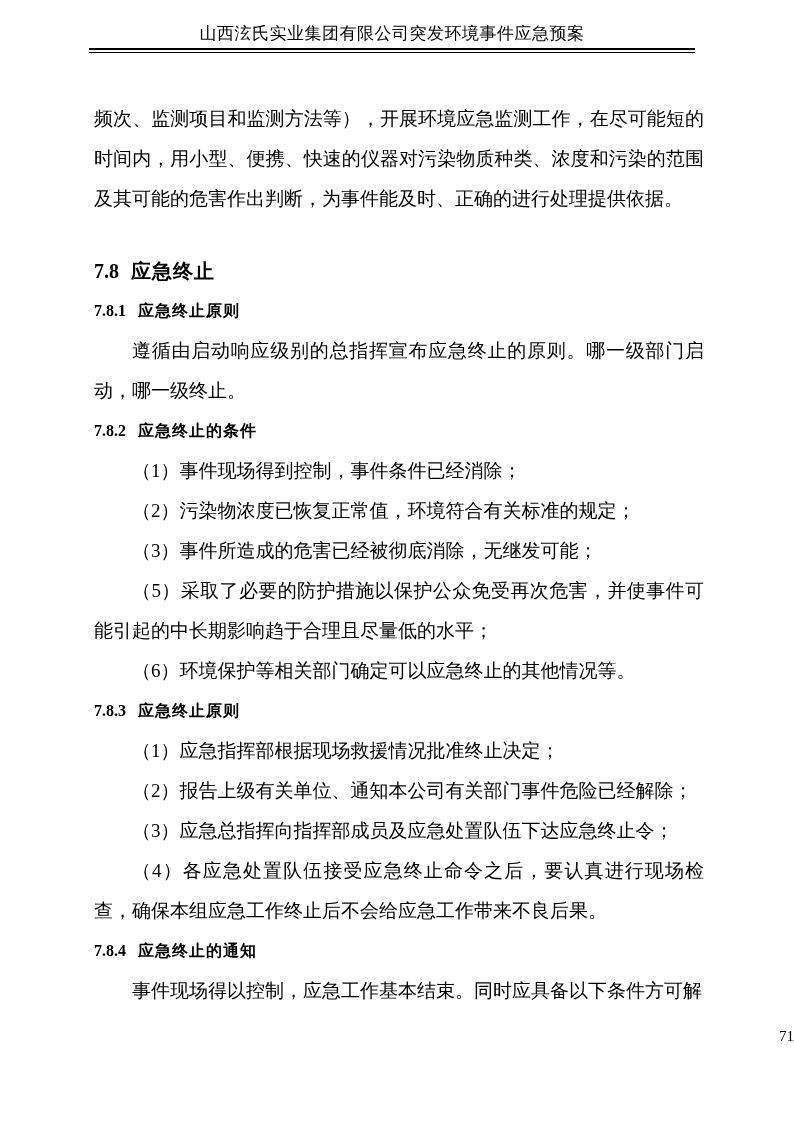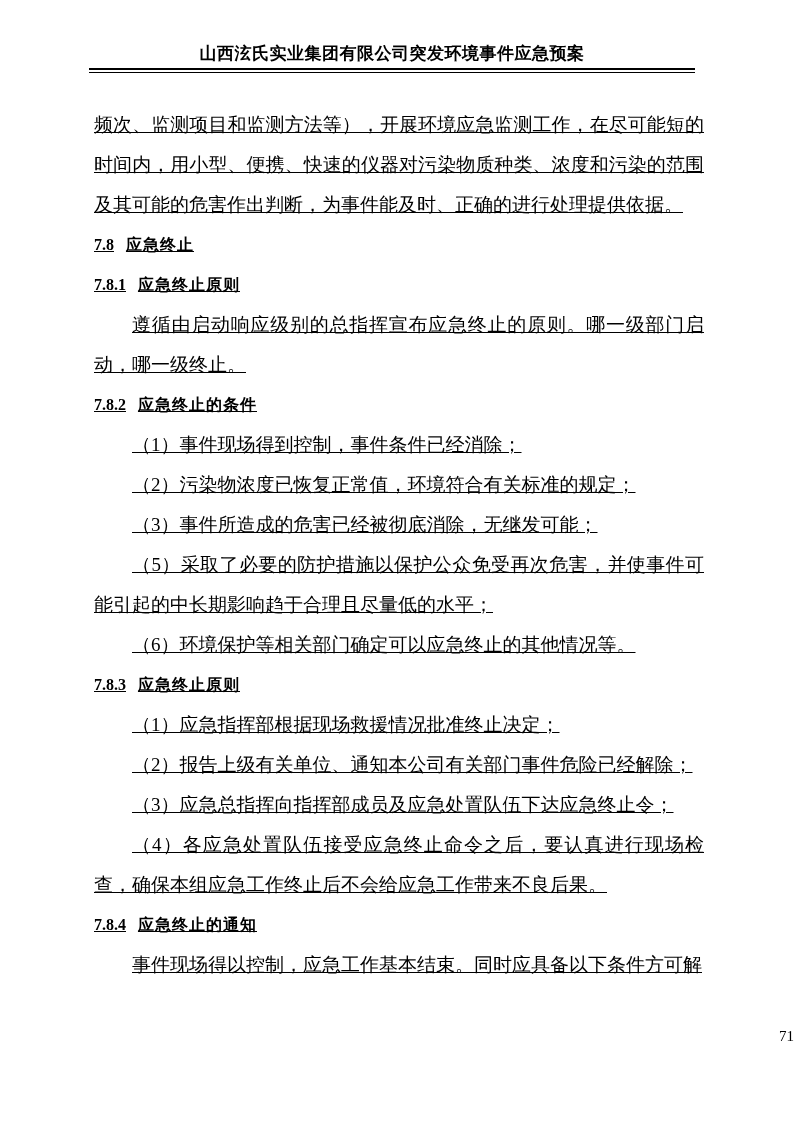--- a/index.html
+++ b/index.html
@@ -17,60 +17,59 @@
     overflow: hidden;
   }
   
   .header {
     position: absolute;
     top: 0;
     left: 89px;
     width: 606px;
   }
   .header-title {
-    padding-top: 44px;
+    padding-top: 24px;
     text-align: center;
     font-family: "Liberation Sans", "DejaVu Sans", sans-serif;
-    font-weight: bold;
+    font-weight: normal;
     font-size: 17px;
     line-height: 20px;
     letter-spacing: 0.5px;
   }
   .header-rule {
     margin-top: 4px;
     height: 2px;
     border-top: 2.5px solid #000000;
     border-bottom: 1.5px solid #000000;
   }
   
   .content {
     position: absolute;
-    top: 105px;
+    top: 99px;
     left: 94px;
     width: 610px;
-    text-decoration: underline;
   }
   .body-text {
     margin: 0;
     font-size: 19px;
     line-height: 40px;
     text-align: justify;
     text-justify: inter-character;
     word-break: break-all;
   }
   .indent {
     text-indent: 2em;
   }
   .h1, .h2 {
     margin: 0;
     font-weight: bold;
     line-height: 40px;
     white-space: nowrap;
   }
-  .h1 { font-size: 16px; }
+  .h1 { font-size: 20px; margin-top: 32px; }
   .h2 { font-size: 16px; }
   .hnum {
     font-family: "Liberation Serif", "DejaVu Serif", serif;
     margin-right: 12px;
   }
   .htext {
     font-family: "Liberation Sans", "DejaVu Sans", sans-serif;
     letter-spacing: 1px;
   }
   

